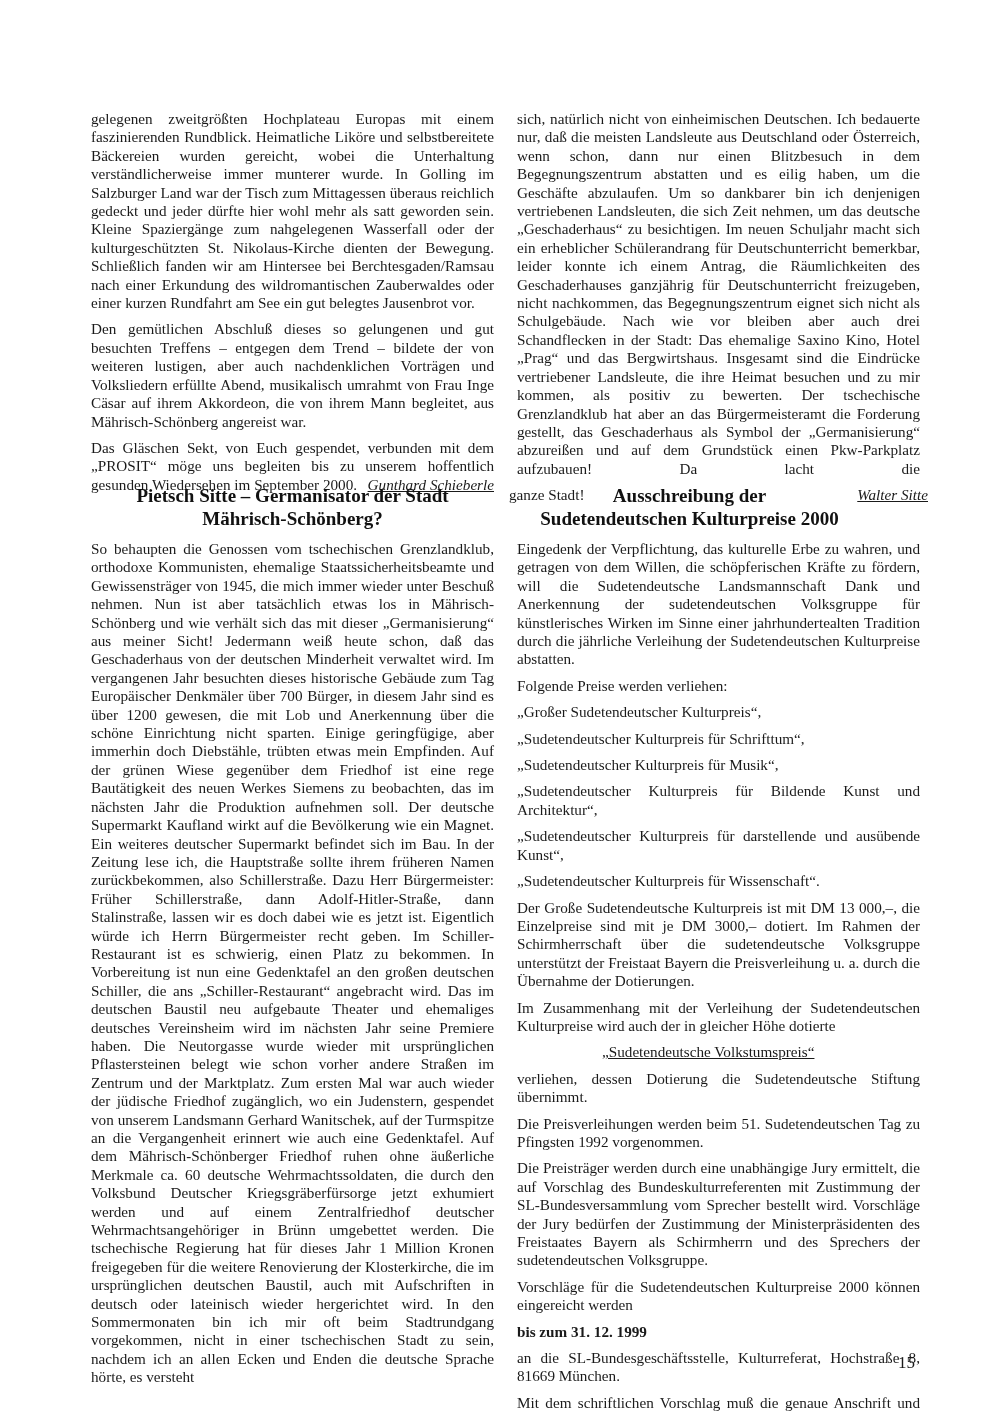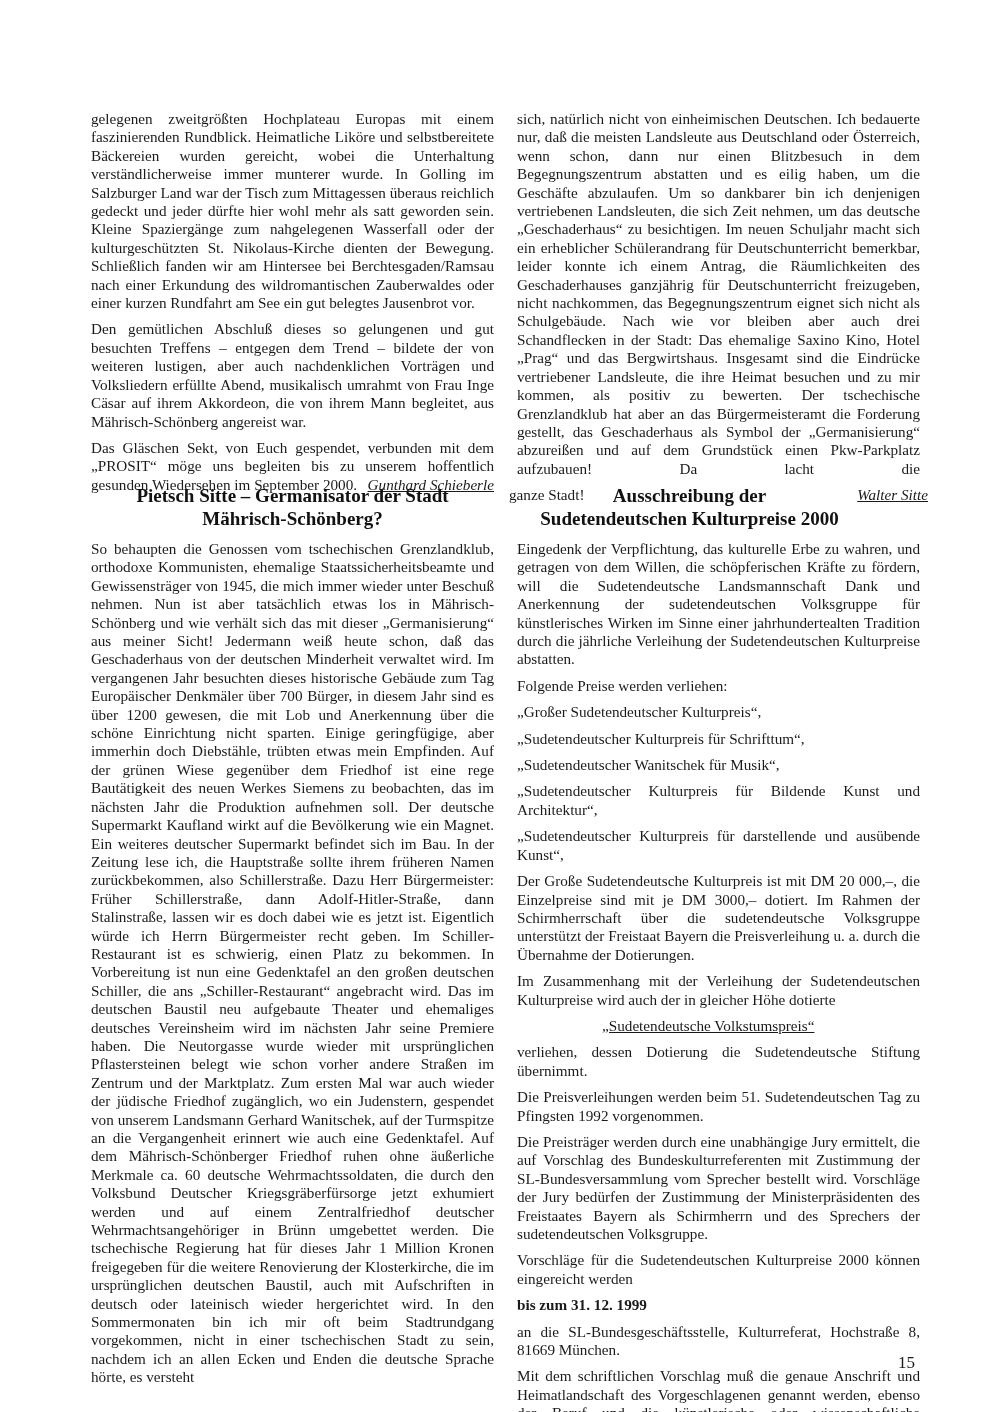--- a/index.html
+++ b/index.html
@@ -56,25 +56,26 @@
 <div class="col col-left block2">
   <p class="para">So behaupten die Genossen vom tschechischen Grenzlandklub, orthodoxe Kommunisten, ehemalige Staatssicherheitsbeamte und Gewissensträger von 1945, die mich immer wieder unter Beschuß nehmen. Nun ist aber tatsächlich etwas los in Mährisch-Schönberg und wie verhält sich das mit dieser „Germanisierung“ aus meiner Sicht! Jedermann weiß heute schon, daß das Geschaderhaus von der deutschen Minderheit verwaltet wird. Im vergangenen Jahr besuchten dieses historische Gebäude zum Tag Europäischer Denkmäler über 700 Bürger, in diesem Jahr sind es über 1200 gewesen, die mit Lob und Anerkennung über die schöne Einrichtung nicht sparten. Einige geringfügige, aber immerhin doch Diebstähle, trübten etwas mein Empfinden. Auf der grünen Wiese gegenüber dem Friedhof ist eine rege Bautätigkeit des neuen Werkes Siemens zu beobachten, das im nächsten Jahr die Produktion aufnehmen soll. Der deutsche Supermarkt Kaufland wirkt auf die Bevölkerung wie ein Magnet. Ein weiteres deutscher Supermarkt befindet sich im Bau. In der Zeitung lese ich, die Hauptstraße sollte ihrem früheren Namen zurückbekommen, also Schillerstraße. Dazu Herr Bürgermeister: Früher Schillerstraße, dann Adolf-Hitler-Straße, dann Stalinstraße, lassen wir es doch dabei wie es jetzt ist. Eigentlich würde ich Herrn Bürgermeister recht geben. Im Schiller-Restaurant ist es schwierig, einen Platz zu bekommen. In Vorbereitung ist nun eine Gedenktafel an den großen deutschen Schiller, die ans „Schiller-Restaurant“ angebracht wird. Das im deutschen Baustil neu aufgebaute Theater und ehemaliges deutsches Vereinsheim wird im nächsten Jahr seine Premiere haben. Die Neutorgasse wurde wieder mit ursprünglichen Pflastersteinen belegt wie schon vorher andere Straßen im Zentrum und der Marktplatz. Zum ersten Mal war auch wieder der jüdische Friedhof zugänglich, wo ein Judenstern, gespendet von unserem Landsmann Gerhard Wanitschek, auf der Turmspitze an die Vergangenheit erinnert wie auch eine Gedenktafel. Auf dem Mährisch-Schönberger Friedhof ruhen ohne äußerliche Merkmale ca. 60 deutsche Wehrmachtssoldaten, die durch den Volksbund Deutscher Kriegsgräberfürsorge jetzt exhumiert werden und auf einem Zentralfriedhof deutscher Wehrmachtsangehöriger in Brünn umgebettet werden. Die tschechische Regierung hat für dieses Jahr 1 Million Kronen freigegeben für die weitere Renovierung der Klosterkirche, die im ursprünglichen deutschen Baustil, auch mit Aufschriften in deutsch oder lateinisch wieder hergerichtet wird. In den Sommermonaten bin ich mir oft beim Stadtrundgang vorgekommen, nicht in einer tschechischen Stadt zu sein, nachdem ich an allen Ecken und Enden die deutsche Sprache hörte, es versteht</p>
 </div>
 
 <div class="col col-right block2">
   <p class="para">Eingedenk der Verpflichtung, das kulturelle Erbe zu wahren, und getragen von dem Willen, die schöpferischen Kräfte zu fördern, will die Sudetendeutsche Landsmannschaft Dank und Anerkennung der sudetendeutschen Volksgruppe für künstlerisches Wirken im Sinne einer jahrhundertealten Tradition durch die jährliche Verleihung der Sudetendeutschen Kulturpreise abstatten.</p>
   <p class="para">Folgende Preise werden verliehen:</p>
   <div>
     <p class="para">„Großer Sudetendeutscher Kulturpreis“,</p>
     <p class="para">„Sudetendeutscher Kulturpreis für Schrifttum“,</p>
-    <p class="para">„Sudetendeutscher Wanitschek für Musik“,</p>
+    <p class="para">„Sudetendeutscher Kulturpreis für Musik“,</p>
     <p class="para">„Sudetendeutscher Kulturpreis für Bildende Kunst und Architektur“,</p>
     <p class="para">„Sudetendeutscher Kulturpreis für darstellende und ausübende Kunst“,</p>
+    <p class="para">„Sudetendeutscher Kulturpreis für Wissenschaft“.</p>
   </div>
-  <p class="para">Der Große Sudetendeutsche Kulturpreis ist mit DM 20 000,–, die Einzelpreise sind mit je DM 3000,– dotiert. Im Rahmen der Schirmherrschaft über die sudetendeutsche Volksgruppe unterstützt der Freistaat Bayern die Preisverleihung u. a. durch die Übernahme der Dotierungen.</p>
+  <p class="para">Der Große Sudetendeutsche Kulturpreis ist mit DM 13 000,–, die Einzelpreise sind mit je DM 3000,– dotiert. Im Rahmen der Schirmherrschaft über die sudetendeutsche Volksgruppe unterstützt der Freistaat Bayern die Preisverleihung u. a. durch die Übernahme der Dotierungen.</p>
   <p class="para">Im Zusammenhang mit der Verleihung der Sudetendeutschen Kulturpreise wird auch der in gleicher Höhe dotierte</p>
   <p class="para indent-center">„Sudetendeutsche Volkstumspreis“</p>
   <p class="para">verliehen, dessen Dotierung die Sudetendeutsche Stiftung übernimmt.</p>
   <p class="para">Die Preisverleihungen werden beim 51. Sudetendeutschen Tag zu Pfingsten 1992 vorgenommen.</p>
   <p class="para">Die Preisträger werden durch eine unabhängige Jury ermittelt, die auf Vorschlag des Bundeskulturreferenten mit Zustimmung der SL-Bundesversammlung vom Sprecher bestellt wird. Vorschläge der Jury bedürfen der Zustimmung der Ministerpräsidenten des Freistaates Bayern als Schirmherrn und des Sprechers der sudetendeutschen Volksgruppe.</p>
   <p class="para">Vorschläge für die Sudetendeutschen Kulturpreise 2000 können eingereicht werden</p>
   <p class="para bold-center">bis zum 31. 12. 1999</p>
   <p class="para">an die SL-Bundesgeschäftsstelle, Kulturreferat, Hochstraße 8, 81669 München.</p>
   <p class="para">Mit dem schriftlichen Vorschlag muß die genaue Anschrift und Heimatlandschaft des Vorgeschlagenen genannt werden, ebenso der Beruf und die künstlerische oder wissenschaftliche Fachrichtung.</p>
   <p class="para">Vorschlagsberechtigt sind die Gliederungen der SL.</p>

